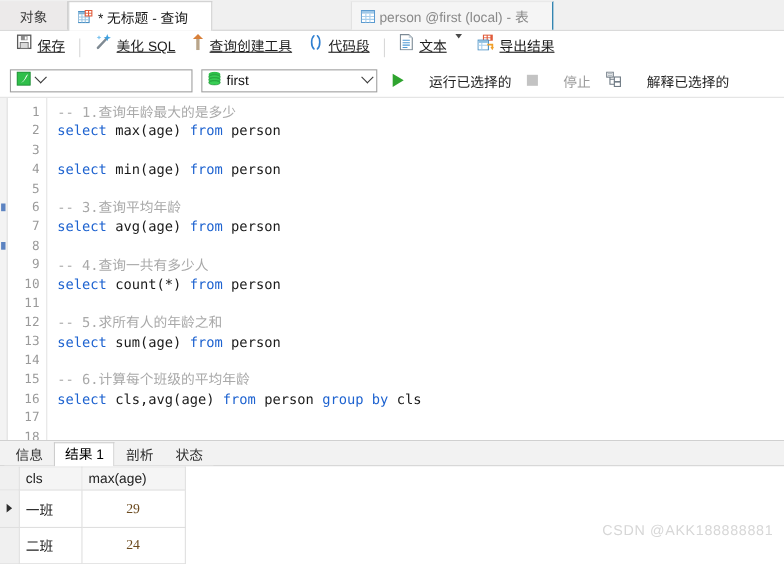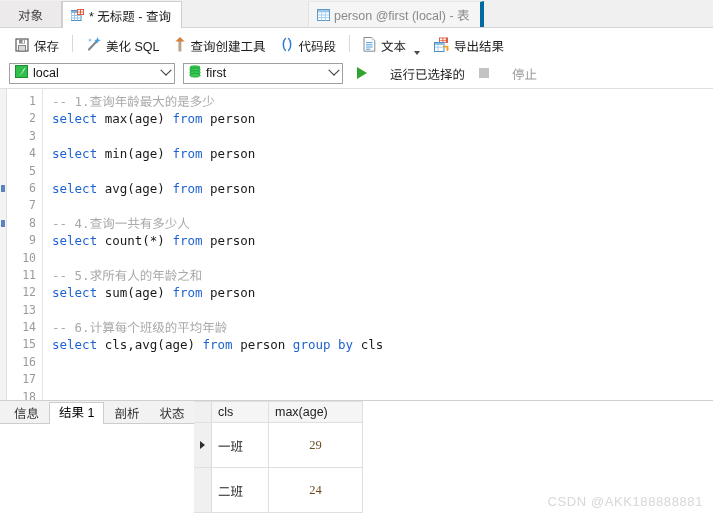--- a/index.html
+++ b/index.html
@@ -35,21 +35,21 @@
     align-items: flex-end;
     border-bottom: 1px solid #d4d4d4;
     flex: 0 0 auto;
     position: relative;
   }
   .tab {
     height: 26px;
     display: flex;
     align-items: center;
     gap: 4px;
-    padding: 0 10px 0 8px;
+    padding: 0 21px 0 8px;
     box-sizing: border-box;
     font-size: 12.5px;
     white-space: nowrap;
     cursor: default;
     position: relative;
   }
   .tab.obj {
     background: #eceaea;
     color: #3c3c3c;
     border-right: 1px solid #cfcfcf;
@@ -63,21 +63,21 @@
     border-right: 1px solid #cfcfcf;
     border-top: 1px solid #cfcfcf;
     height: 27px;
     margin-bottom: -1px;
     z-index: 3;
   }
   .tab.inactive {
     background: #f5f5f5;
     color: #8a8a8a;
     border-left: 1px solid #e2e2e2;
-    border-right: 4px solid #0369a1;
+    border-right: 1px solid #0369a1;
     border-top: 1px solid #e8e8e8;
     margin-left: 126px;
   }
   .tabfill {
     flex: 1 1 auto;
     height: 26px;
     background: #f0f0f0;
   }
 
   
@@ -98,29 +98,30 @@
     height: 30px;
     background: #ffffff;
     display: flex;
     align-items: center;
     padding-left: 8px;
     gap: 0px;
     flex: 0 0 auto;
   }
   .tbtn {
     display: flex;
-    align-items: flex-end;
+    align-items: flex-start;
     gap: 5px;
     height: 24px;
     padding: 0 7px;
     font-size: 12.5px;
     color: #1d1d1d;
     white-space: nowrap;
     cursor: default;
     border-radius: 2px;
+    text-decoration: underline;
   }
   .tsep {
     width: 1px;
     height: 17px;
     background: #d8d8d8;
     margin: 0 6px;
     flex: 0 0 auto;
   }
   .caret {
     width: 0; height: 0;
@@ -259,21 +260,21 @@
   .id  { color: #1a1a1a; }
   .cmt { color: #a9a9a9; }
 
   
   .resultpanel {
     flex: 0 0 auto;
     height: 112px;
     background: #ffffff;
     border-top: 1px solid #d0d0d0;
     display: flex;
-    flex-direction: row;
+    flex-direction: column;
     position: relative;
   }
   .rtabs {
     height: 22px;
     background: #f2f2f2;
     display: flex;
     align-items: flex-end;
     border-bottom: 1px solid #cdcdcd;
     padding-left: 4px;
     flex: 0 0 auto;
@@ -344,21 +345,21 @@
   .rowarrow {
     width: 0; height: 0;
     border-left: 5px solid #2d2d2d;
     border-top: 4px solid transparent;
     border-bottom: 4px solid transparent;
     margin: 0 auto;
   }
   .watermark {
     position: absolute;
     right: 10px;
-    bottom: 4px;
+    bottom: 24px;
     font-size: 13px;
     color: #d7d7d7;
     letter-spacing: .6px;
     user-select: none;
     white-space: nowrap;
   }
 </style>
 </head>
 <body>
 
@@ -498,21 +499,20 @@
 
   <div class="toolbar2">
 
     <div class="combo" id="combo-connection">
       <span class="ic">
         <svg width="13" height="13" viewBox="0 0 13 13">
           <rect x="0.5" y="0.5" width="12" height="12" fill="#2fbf4a" stroke="#1f8c36" stroke-width="1"></rect>
           <path d="M2.5 10.5 C5 10.5 7 8 8 5.5 C8.6 4 9.4 3 10.5 2.5 C8.5 6.5 6.5 10.5 2.5 10.5 Z" fill="#ffffff"></path>
         </svg>
       </span>
-      <span class="lbl">local</span>
       <span class="dd">
           <span class="chev"></span>
         </span>
     </div>
 
     <div class="combo" id="combo-database">
       <span class="ic">
         <svg width="12" height="13" viewBox="0 0 12 13">
           <ellipse cx="6" cy="2.2" rx="5.2" ry="1.9" fill="#2fbf4a"></ellipse>
           <rect x="0.8" y="2.2" width="10.4" height="2.6" fill="#2fbf4a"></rect>
@@ -532,20 +532,34 @@
     <div class="runbtn" style="margin-left:8px;">
       <span class="play"></span>
       <span>运行已选择的</span>
     </div>
 
     <div class="runbtn disabled">
       <span class="stopsq"></span>
       <span>停止</span>
     </div>
 
+    <div class="runbtn">
+      <span class="ic">
+        <svg width="14" height="14" viewBox="0 0 14 14">
+          <rect x="0.5" y="0.5" width="6" height="4.6" fill="#ffffff" stroke="#6f7a84" stroke-width="1"></rect>
+          <line x1="1.6" y1="2" x2="5.4" y2="2" stroke="#9aa5ad" stroke-width="0.8"></line>
+          <line x1="1.6" y1="3.5" x2="5.4" y2="3.5" stroke="#9aa5ad" stroke-width="0.8"></line>
+          <rect x="7.5" y="5" width="5.5" height="4.2" fill="#ffffff" stroke="#6f7a84" stroke-width="1"></rect>
+          <rect x="7.5" y="9.6" width="5.5" height="4" fill="#ffffff" stroke="#6f7a84" stroke-width="1"></rect>
+          <path d="M3.5 5.1 L3.5 11.6 L7.5 11.6" fill="none" stroke="#6f7a84" stroke-width="1"></path>
+          <path d="M3.5 7.1 L7.5 7.1" fill="none" stroke="#6f7a84" stroke-width="1"></path>
+        </svg>
+      </span>
+      <span>解释已选择的</span>
+    </div>
   </div>
 
   <div class="editorwrap">
 
     <div class="leftstrip">
       <span class="mk" style="top:96px;"></span>
       <span class="mk" style="top:131px;"></span>
     </div>
 
     <div class="gutter" id="gutter">
@@ -577,20 +591,23 @@
           <div class="cl"><span class="kw">select</span><span class="id"> </span><span class="id">max(age)</span><span class="id"> </span><span class="kw">from</span><span class="id"> </span><span class="id">person</span></div>
         </div>
         <div class="cl-wrap">
           <div class="cl">&nbsp;</div>
         </div>
         <div class="cl-wrap">
           <div class="cl"><span class="kw">select</span><span class="id"> </span><span class="id">min(age)</span><span class="id"> </span><span class="kw">from</span><span class="id"> </span><span class="id">person</span></div>
         </div>
         <div class="cl-wrap">
           <div class="cl">&nbsp;</div>
+        </div>
+        <div class="cl-wrap">
+          <div class="cl"><span class="cmt">-- 3.查询平均年龄</span></div>
         </div>
         <div class="cl-wrap">
           <div class="cl"><span class="kw">select</span><span class="id"> </span><span class="id">avg(age)</span><span class="id"> </span><span class="kw">from</span><span class="id"> </span><span class="id">person</span></div>
         </div>
         <div class="cl-wrap">
           <div class="cl">&nbsp;</div>
         </div>
         <div class="cl-wrap">
           <div class="cl"><span class="cmt">-- 4.查询一共有多少人</span></div>
         </div>

